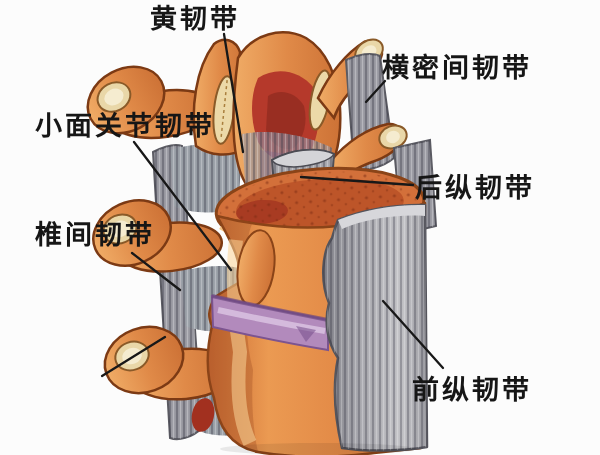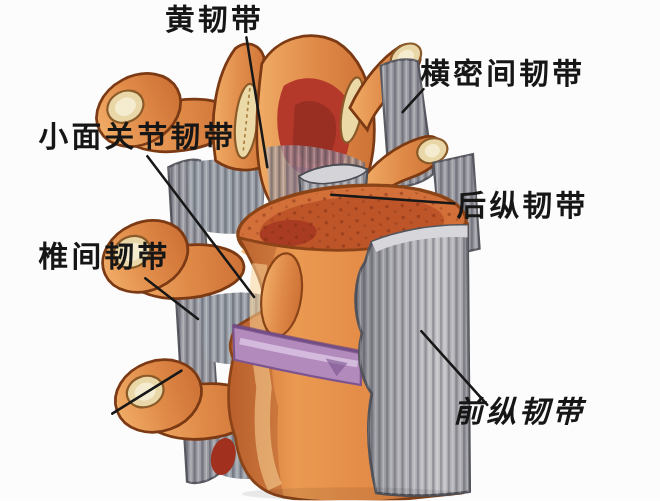--- a/index.html
+++ b/index.html
@@ -165,15 +165,15 @@
       <path d="M102,376 L165,337"></path>
       <path d="M443,368 L383,301"></path>
     </g>
   </svg>
 
   <div class="anno-label" style="left:150px;top:5px;">黄韧带</div>
   <div class="anno-label" style="left:35px;top:112px;">小面关节韧带</div>
   <div class="anno-label" style="left:382px;top:54px;">横密间韧带</div>
   <div class="anno-label" style="left:415px;top:174px;">后纵韧带</div>
   <div class="anno-label" style="left:35px;top:221px;">椎间韧带</div>
-  <div class="anno-label" style="left:412px;top:362px;font-style:italic;">前纵韧带</div>
+  <div class="anno-label" style="left:412px;top:376px;">前纵韧带</div>
 
 </div>
 
 </body></html>

